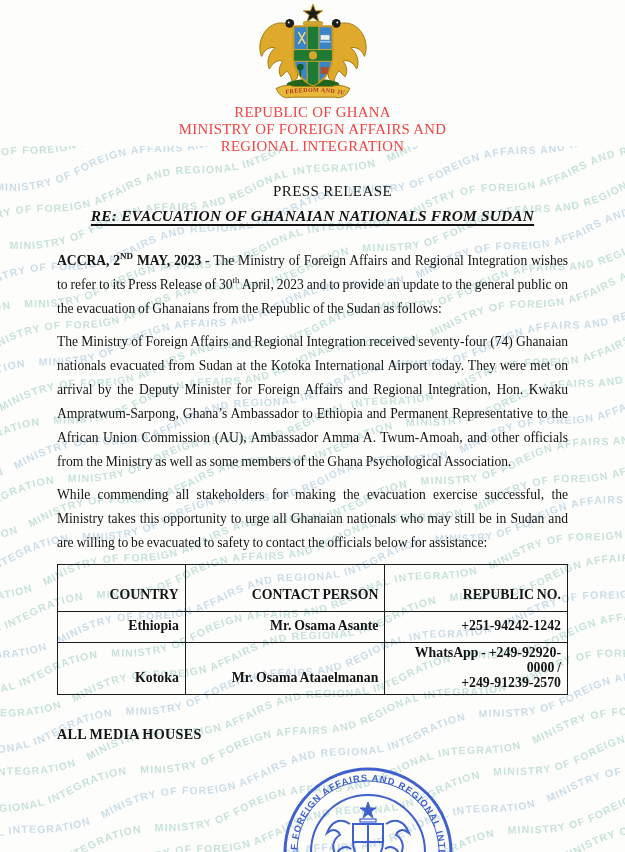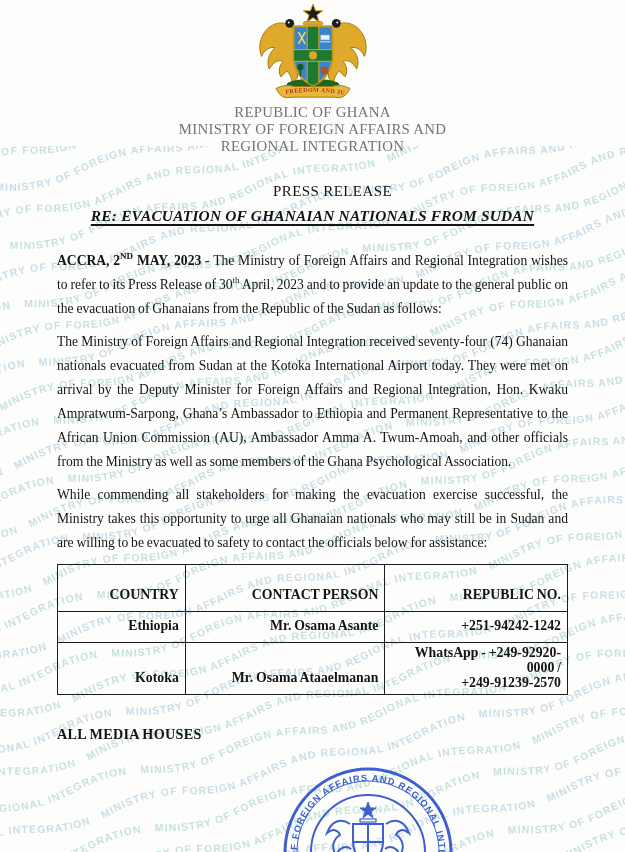--- a/index.html
+++ b/index.html
@@ -20,21 +20,21 @@
   }
   .wm-row{
     font-family:"Liberation Sans","DejaVu Sans",sans-serif;
     font-weight:bold;font-size:10.5px;letter-spacing:1.1px;
     opacity:.68;
   }
   
   .header{position:relative;z-index:1;text-align:center;padding-top:3px;}
   .emblem{display:block;margin:0 auto;width:128px;height:101px;}
   .hline{
-    color:#737373;font-size:14.8px;line-height:16.8px;letter-spacing:.3px;
+    color:#ef4444;font-size:14.8px;line-height:16.8px;letter-spacing:.3px;
   }
   
   .titles{position:relative;z-index:1;text-align:center;margin-top:29px;}
   .kicker{font-weight:normal;font-size:15px;letter-spacing:.4px;padding-left:40px;}
   .subject{
     font-weight:bold;font-size:15.4px;margin-top:7px;letter-spacing:.2px;
     text-decoration:underline;text-underline-offset:3px;text-decoration-thickness:1.5px;font-style:italic;
   }
   
   .doc-body{

